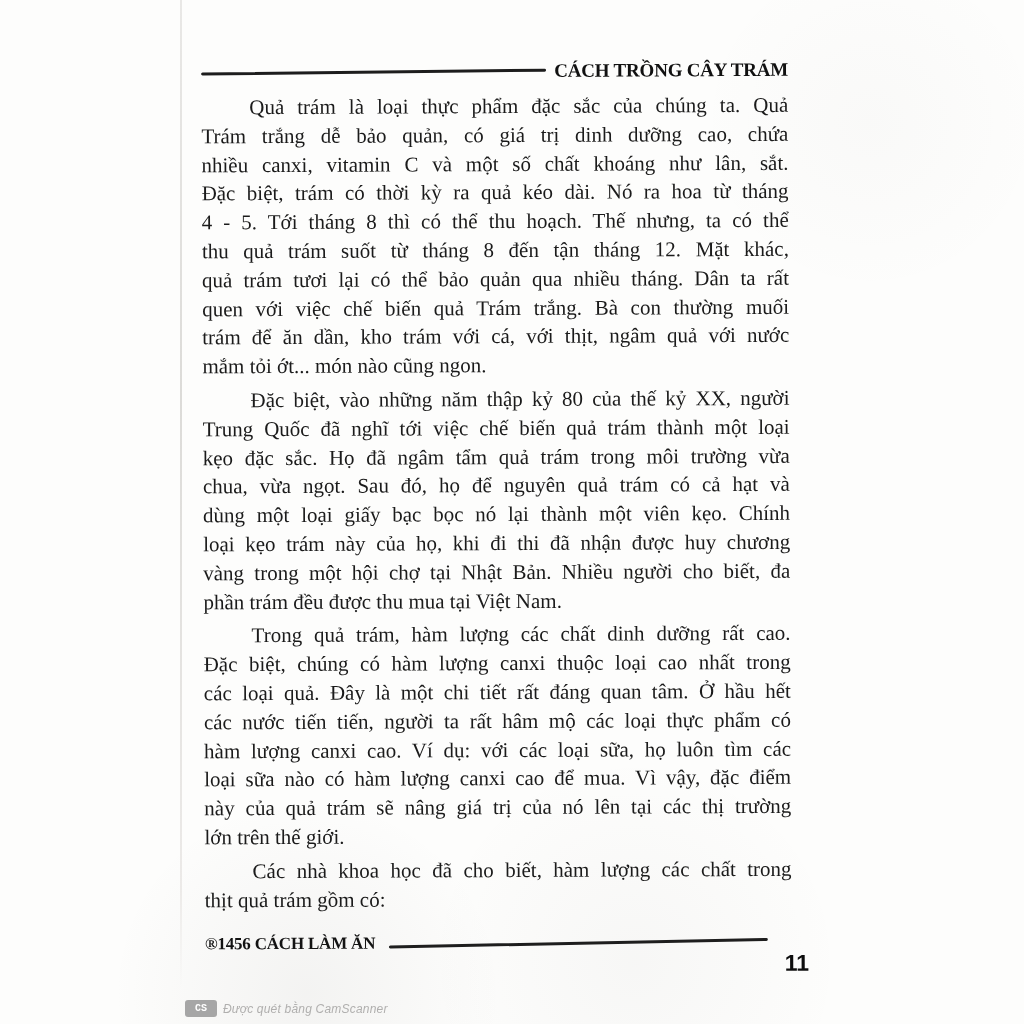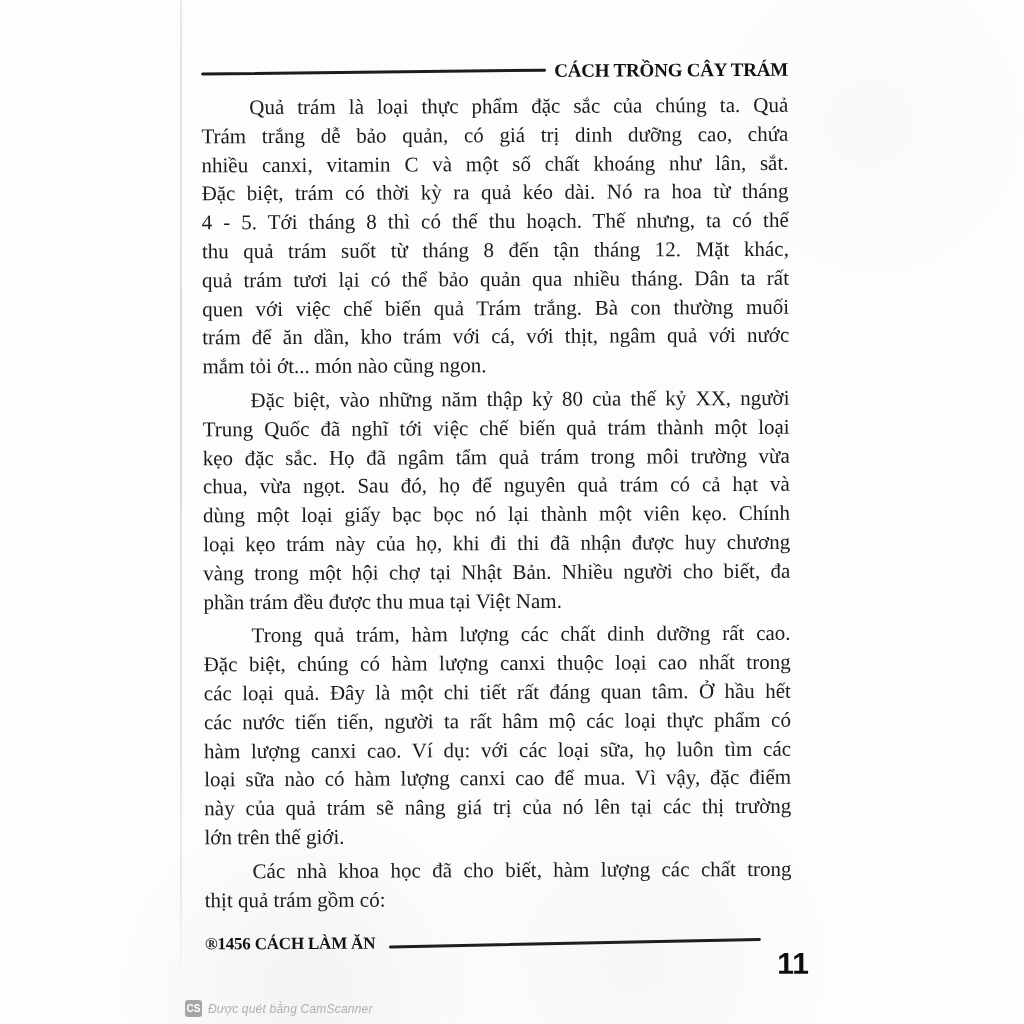--- a/index.html
+++ b/index.html
@@ -57,33 +57,34 @@
     display: flex; align-items: center;
   }
   .footer-book-title {
     font-size: 17px; font-weight: bold; color: #131313;
     letter-spacing: -0.2px; white-space: nowrap;
   }
   .footer-rule {
     flex: 1; height: 3px; background: #1e1e1e; margin: 0 16px 0 14px;
     transform: rotate(-0.9deg); border-radius: 2px;
   }
-  .page-number { font-size: 30px; font-weight: bold; color: #0d0d0d; font-family: "Liberation Sans", sans-serif; margin-top: 43px; }
+  .page-number { font-size: 23px; font-weight: bold; color: #0d0d0d; font-family: "Liberation Sans", sans-serif; margin-top: 43px; }
 
   
   .watermark {
     position: absolute; left: 185px; top: 1000px;
     display: flex; align-items: center; gap: 6px;
     font-family: "Liberation Sans", "DejaVu Sans", sans-serif;
   }
   .cs-badge {
-    width: 17px; height: 17px; background: #a6a6a6; color: #ffffff;
+    width: 32px; height: 17px; background: #a6a6a6; color: #ffffff;
     border-radius: 3px; font-size: 10px; font-weight: bold;
     display: flex; align-items: center; justify-content: center;
     letter-spacing: 0;
+    font-family: Liberation Mono, monospace;
   }
   .watermark-text { font-size: 12px; color: #b0afae; letter-spacing: 0.2px; font-style: italic; }
 </style>
 </head>
 <body>
 
 <div class="page">
   <div class="left-edge"></div>
 
   <div class="content">

